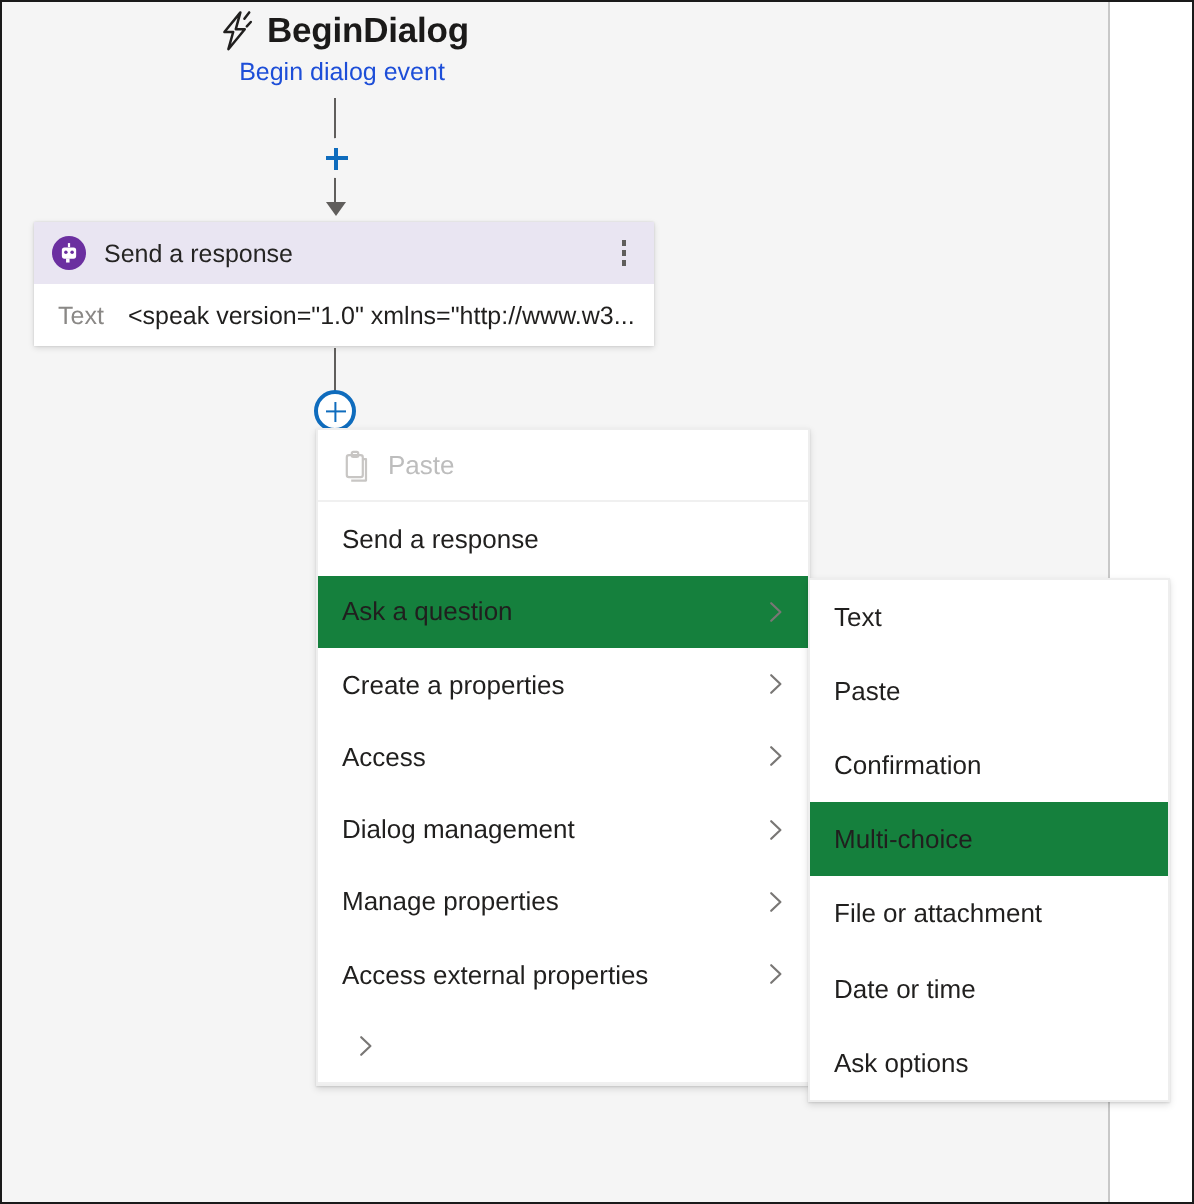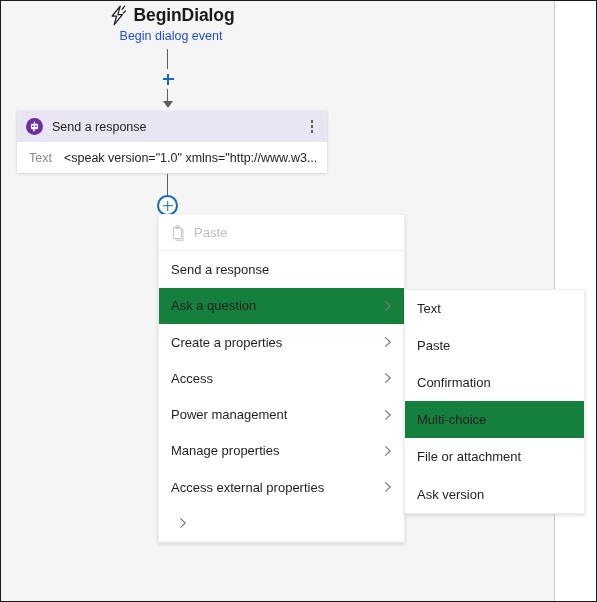--- a/index.html
+++ b/index.html
@@ -336,21 +336,21 @@
               <path d="M3.6 1.6 L8.2 6 L3.6 10.4" fill="none" stroke="#797775" stroke-width="1.1" stroke-linecap="round" stroke-linejoin="round"></path>
             </svg></span>
         </div>
         <div class="menu-item">
           <span class="menu-label">Access</span>
           <span class="chevron"><svg width="12" height="12" viewBox="0 0 12 12">
               <path d="M3.6 1.6 L8.2 6 L3.6 10.4" fill="none" stroke="#797775" stroke-width="1.1" stroke-linecap="round" stroke-linejoin="round"></path>
             </svg></span>
         </div>
         <div class="menu-item">
-          <span class="menu-label">Power management</span>
+          <span class="menu-label">Dialog management</span>
           <span class="chevron"><svg width="12" height="12" viewBox="0 0 12 12">
               <path d="M3.6 1.6 L8.2 6 L3.6 10.4" fill="none" stroke="#797775" stroke-width="1.1" stroke-linecap="round" stroke-linejoin="round"></path>
             </svg></span>
         </div>
         <div class="menu-item">
           <span class="menu-label">Manage properties</span>
           <span class="chevron"><svg width="12" height="12" viewBox="0 0 12 12">
               <path d="M3.6 1.6 L8.2 6 L3.6 10.4" fill="none" stroke="#797775" stroke-width="1.1" stroke-linecap="round" stroke-linejoin="round"></path>
             </svg></span>
         </div>
@@ -379,18 +379,21 @@
         <div class="menu-item">
           <span class="menu-label">Confirmation</span>
         </div>
         <div class="menu-item highlight">
           <span class="menu-label">Multi-choice</span>
         </div>
         <div class="menu-item">
           <span class="menu-label">File or attachment</span>
         </div>
         <div class="menu-item">
-          <span class="menu-label">Ask version</span>
+          <span class="menu-label">Date or time</span>
+        </div>
+        <div class="menu-item">
+          <span class="menu-label">Ask options</span>
         </div>
       </div>
   </div>
 
 </div>
 
 </body></html>

